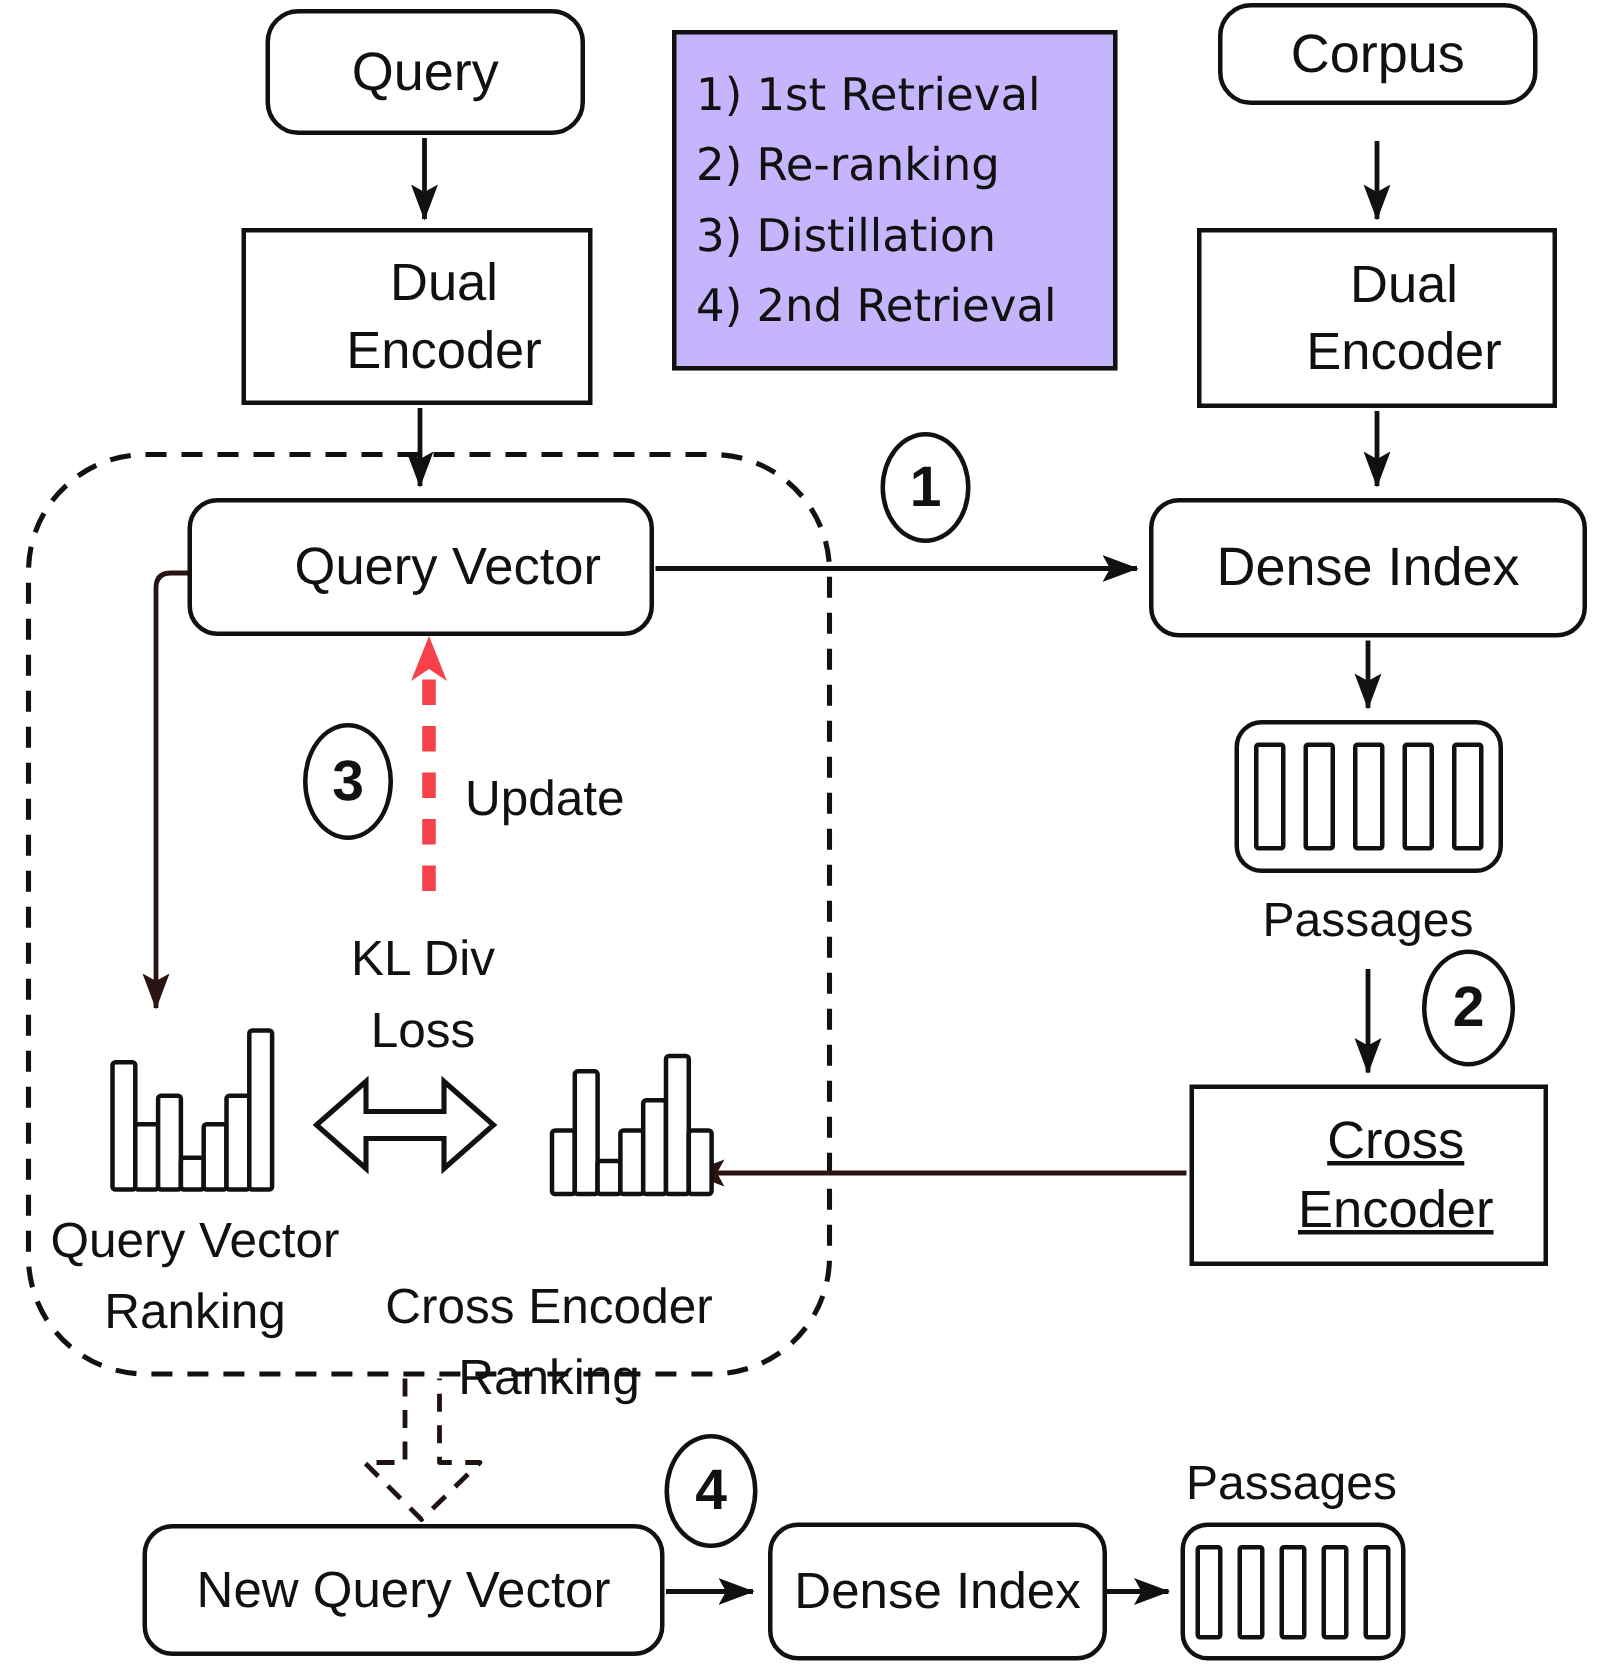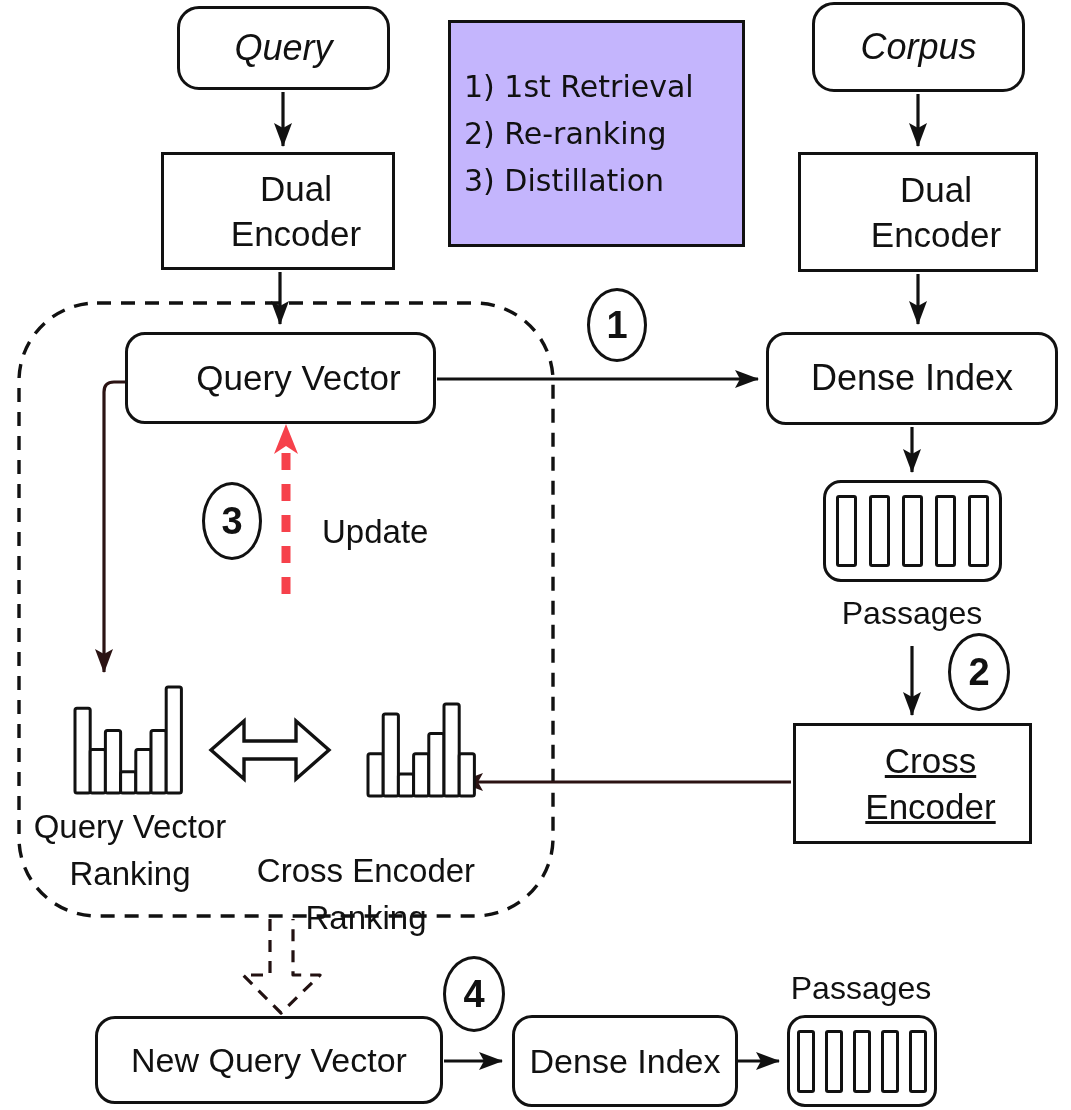--- a/index.html
+++ b/index.html
@@ -1,21 +1,21 @@
 <!DOCTYPE html>
 <html><head>
 <meta charset="utf-8">
 <style>
   html,body{margin:0;padding:0;background:#ffffff;}
   #stage{position:relative;width:1071px;height:1110px;background:#ffffff;overflow:hidden;
          font-family:"Liberation Sans",sans-serif;color:#111;}
   #wires{position:absolute;left:0;top:0;width:1071px;height:1110px;}
   .node{position:absolute;display:flex;flex-direction:column;align-items:center;justify-content:center;
         background:#fff;border:3.5px solid #111;box-sizing:border-box;text-align:center;line-height:1.3;}
-  .rounded{border-radius:22px;font-style:italic;}
+  .rounded{border-radius:22px;}
   .node .ln{display:block;}
   .f36{font-size:36px;} .f35{font-size:35px;padding-left:36px;} .f34{font-size:34px;} .f33{font-size:33px;} .f32{font-size:32px;}
   .badge{position:absolute;display:flex;align-items:center;justify-content:center;background:#fff;
          border:3.5px solid #111;border-radius:50%;font-weight:bold;font-size:38px;box-sizing:border-box;}
   .txt{position:absolute;text-align:center;line-height:1.25;}
   #legend{position:absolute;left:448px;top:20px;width:297px;height:227px;border:3.5px solid #111;
           box-sizing:border-box;background:#c4b5fd;display:flex;flex-direction:column;justify-content:center;
           padding-left:13px;font-family:"DejaVu Sans",sans-serif;font-size:30px;line-height:47px;}
   .passages{position:absolute;background:#fff;border:3.5px solid #111;border-radius:18px;box-sizing:border-box;
             display:flex;align-items:center;justify-content:center;}
@@ -86,23 +86,24 @@
 
   <div class="node f35" style="left:161px;top:152px;width:234px;height:118px;">
     <span class="ln">Dual</span>
     <span class="ln">Encoder</span>
   </div>
 
   <div id="legend">
     <div>1) 1st Retrieval</div>
     <div>2) Re-ranking</div>
     <div>3) Distillation</div>
+    <div>4) 2nd Retrieval</div>
   </div>
 
-  <div class="node rounded f36" style="left:812px;top:2px;width:213px;height:90px;">
+  <div class="node rounded f36" style="left:812px;top:2px;width:213px;height:68px;">
     <span class="ln">Corpus</span>
   </div>
 
   <div class="node f35" style="left:798px;top:152px;width:240px;height:120px;">
     <span class="ln">Dual</span>
     <span class="ln">Encoder</span>
   </div>
 
   <div class="node f35" style="left:125px;top:332px;width:311px;height:92px;border-radius:20px;">
     <span class="ln">Query Vector</span>
@@ -132,21 +133,25 @@
   <div class="badge" style="left:948px;top:633px;width:62px;height:78px;">
     <span>2</span>
   </div>
   <div class="badge" style="left:202px;top:482px;width:60px;height:78px;">
     <span>3</span>
   </div>
   <div class="badge" style="left:443px;top:956px;width:62px;height:76px;">
     <span>4</span>
   </div>
 
-  <div class="txt f33" style="left:310px;top:511px;width:130px;text-align:left;margin-left:12px;">Update</div>
+  <div class="txt f33" style="left:310px;top:511px;width:130px;text-align:left;">Update</div>
+  <div class="txt f33" style="left:200px;top:618px;width:164px;">
+    <span class="ln" style="display:block">KL Div</span>
+    <span class="ln" style="display:block;margin-top:7px;">Loss</span>
+  </div>
 
   <div class="txt f33" style="left:20px;top:806px;width:220px;">
     <span class="ln" style="display:block">Query Vector</span>
     <span class="ln" style="display:block;margin-top:6px;">Ranking</span>
   </div>
   <div class="txt f33" style="left:256px;top:850px;width:220px;">
     <span class="ln" style="display:block">Cross Encoder</span>
     <span class="ln" style="display:block;margin-top:6px;">Ranking</span>
   </div>
 

